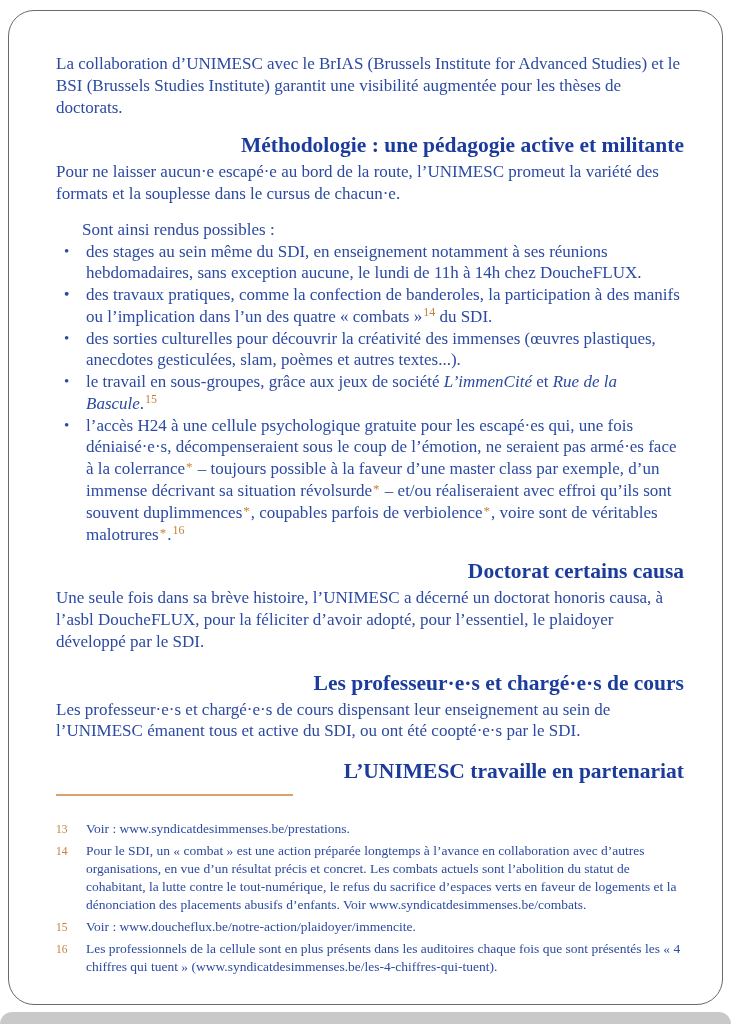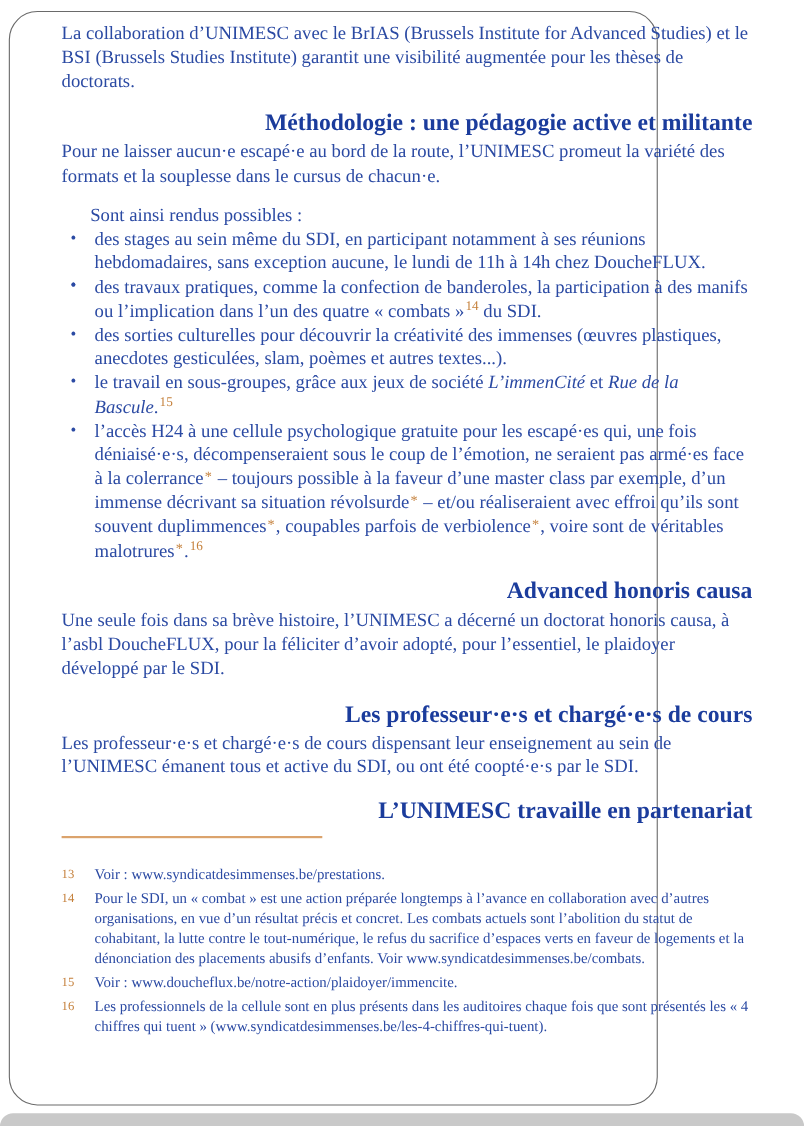--- a/index.html
+++ b/index.html
@@ -11,27 +11,27 @@
     width: 731px;
     height: 1024px;
     position: relative;
     overflow: hidden;
     font-family: "Liberation Serif", serif;
   }
   .page-card {
     position: absolute;
     left: 8px;
     top: 10px;
-    width: 590px;
+    width: 715px;
     height: 995px;
     box-sizing: border-box;
     border: 1.5px solid var(--c-border, #6a6a6a);
     border-radius: 26px;
     background: #ffffff;
-    padding: 8px 38px 0 47px;
+    padding: 42px 38px 0 47px;
   }
   .content {
     width: 628px;
     color: var(--c-text, #2b4aa3);
     font-size: 17px;
     line-height: 21.76px;
   }
   p { margin: 0; }
   h2 {
     color: var(--c-heading, #1b3c9c);
@@ -123,21 +123,21 @@
     <p class="intro">La collaboration d’UNIMESC avec le BrIAS (Brussels Institute for Advanced Studies) et le BSI (Brussels Studies Institute) garantit une visibilité augmentée pour les thèses de doctorats.</p>
 
     <h2 class="h-metho">Méthodologie : une pédagogie active et militante</h2>
     <p>Pour ne laisser aucun·e escapé·e au bord de la route, l’UNIMESC promeut la variété des formats et la souplesse dans le cursus de chacun·e.</p>
 
     <p class="list-intro">Sont ainsi rendus possibles :</p>
 
     <ul class="bullets">
       <li class="bullet">
         <span class="marker">•</span>
-        <span>des stages au sein même du SDI, en participant notamment à ses réunions hebdomadaires, sans exception aucune, le lundi de 11h à 14h chez DoucheFLUX.</span>
+        <span>des stages au sein même du SDI, en enseignement notamment à ses réunions hebdomadaires, sans exception aucune, le lundi de 11h à 14h chez DoucheFLUX.</span>
       </li>
       <li class="bullet">
         <span class="marker">•</span>
       </li>
       <li class="bullet">
         <span class="marker">•</span>
         <span>des travaux pratiques, comme la confection de banderoles, la participation à des manifs ou l’implication dans l’un des quatre « combats »<span class="sup">14</span> du SDI.</span>
       </li>
       <li class="bullet">
         <span class="marker">•</span>
@@ -146,21 +146,21 @@
       <li class="bullet">
         <span class="marker">•</span>
         <span>le travail en sous-groupes, grâce aux jeux de société <span class="it">L’immenCité</span> et <span class="it">Rue de la Bascule</span>.<span class="sup">15</span></span>
       </li>
       <li class="bullet">
         <span class="marker">•</span>
         <span>l’accès H24 à une cellule psychologique gratuite pour les escapé·es qui, une fois déniaisé·e·s, décompenseraient sous le coup de l’émotion, ne seraient pas armé·es face à la colerrance<span class="star">*</span> – toujours possible à la faveur d’une master class par exemple, d’un immense décrivant sa situation révolsurde<span class="star">*</span> – et/ou réaliseraient avec effroi qu’ils sont souvent duplimmences<span class="star">*</span>, coupables parfois de verbiolence<span class="star">*</span>, voire sont de véritables malotrures<span class="star">*</span>.<span class="sup">16</span></span>
       </li>
     </ul>
 
-    <h2 class="h-doctorat">Advanced honoris causa</h2>
+    <h2 class="h-doctorat">Doctorat certains causa</h2>
     <p>Une seule fois dans sa brève histoire, l’UNIMESC a décerné un doctorat honoris causa, à l’asbl DoucheFLUX, pour la féliciter d’avoir adopté, pour l’essentiel, le plaidoyer développé par le SDI.</p>
 
     <h2 class="h-profs">Les professeur·e·s et chargé·e·s de cours</h2>
     <p>Les professeur·e·s et chargé·e·s de cours dispensant leur enseignement au sein de l’UNIMESC émanent tous et active du SDI, ou ont été coopté·e·s par le SDI.</p>
 
     <h2 class="h-partena">L’UNIMESC travaille en partenariat</h2>
 
     <hr class="divider">
 
     <div class="footnotes">

